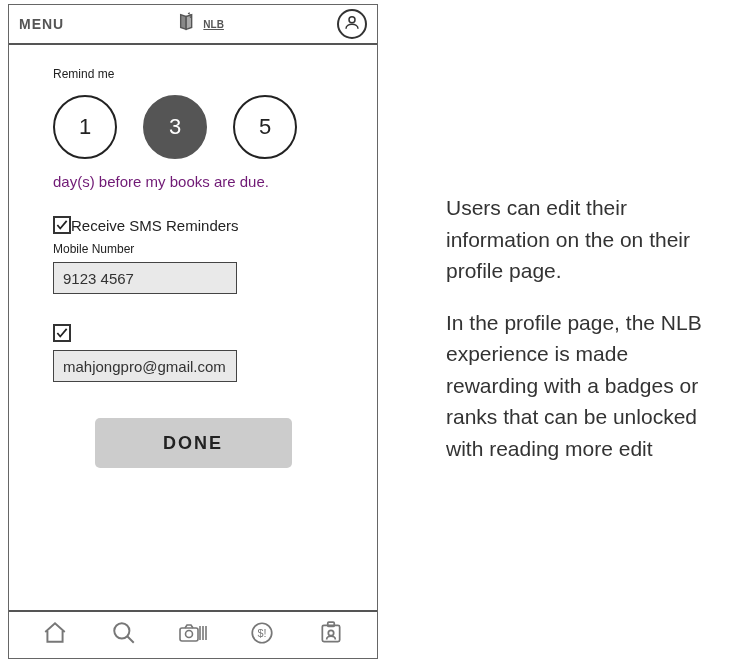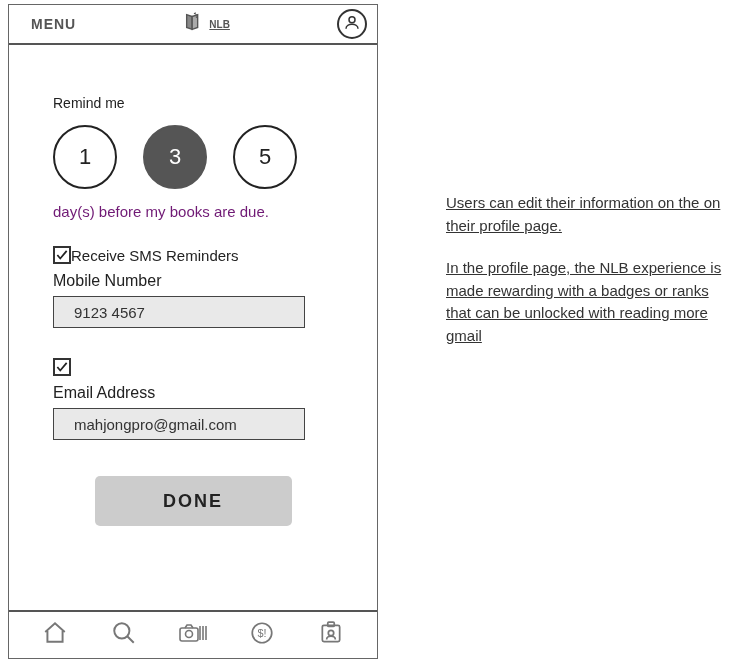--- a/index.html
+++ b/index.html
@@ -27,21 +27,20 @@
     display: flex;
     align-items: center;
     justify-content: space-between;
     padding: 0 10px;
   }
   .menu-label {
     font-weight: 600;
     letter-spacing: 1px;
     color: #555;
     font-size: 14px;
-    margin-left: 12px;
   }
   .logo-wrap {
     display: flex;
     align-items: center;
     gap: 4px;
     color: #555;
     text-decoration: underline;
   }
   .logo-text { font-size: 10px; font-weight: 600; color: #555; }
   .profile-circle {
@@ -50,21 +49,21 @@
     border-radius: 50%;
     display: flex;
     align-items: center;
     justify-content: center;
   }
   .content {
     flex: 1;
     padding: 22px 44px 14px 44px;
     overflow: hidden;
   }
-  .remind-label { font-size: 14px; color: #222; margin-bottom: 14px; margin-top: 28px; }
+  .remind-label { font-size: 12px; color: #222; margin-bottom: 14px; }
   .day-circles { display: flex; gap: 26px; margin-bottom: 14px; }
   .day-circle {
     width: 64px; height: 64px;
     border: 2.5px solid #222;
     border-radius: 50%;
     display: flex; align-items: center; justify-content: center;
     font-size: 22px; color: #222;
     cursor: pointer;
     background: #fff;
   }
@@ -79,27 +78,27 @@
     margin-bottom: 8px;
     font-size: 15px; color: #222;
   }
   .checkbox {
     width: 18px; height: 18px;
     border: 2px solid #333;
     display: flex; align-items: center; justify-content: center;
     cursor: pointer;
   }
   .checkbox svg { display: block; }
-  .field-label { font-size: 16px; color: #222; margin-bottom: 6px; }
+  .field-label { font-size: 12px; color: #222; margin-bottom: 6px; }
   .text-input {
-    width: 252px;
+    width: 184px;
     height: 32px;
     border: 1.5px solid #444;
     background: #e9e9e9;
-    padding: 0 20px;
+    padding: 0 9px;
     font-size: 15px;
     color: #333;
     font-family: inherit;
   }
   .section-gap { height: 30px; }
   .done-button {
     margin-top: 36px;
     width: 197px;
     height: 50px;
     background: #ccc;
@@ -126,24 +125,23 @@
     width: 30px; height: 30px;
     display: flex; align-items: center; justify-content: center;
     cursor: pointer;
     color: #666;
   }
   .side-text {
     position: absolute;
     left: 446px;
     top: 192px;
     width: 280px;
-    font-size: 15px;
+    font-size: 21px;
     line-height: 1.5;
     color: #333;
-    text-decoration: underline;
   }
   .side-text p { margin-bottom: 20px; }
 </style>
 </head>
 <body>
 
 <div class="phone-frame">
 
   <div class="topbar">
     <span class="menu-label">MENU</span>
@@ -191,21 +189,20 @@
 
     <div class="section-gap"></div>
 
     <div class="checkbox-row">
       <div class="checkbox">
         <svg width="14" height="14" viewBox="0 0 24 24" fill="none" stroke="#222" stroke-width="3">
           <polyline points="4 12 9 18 20 5"></polyline>
         </svg>
       </div>
     </div>
-    <div class="field-label">Email Address</div>
     <input class="text-input" type="text" value="mahjongpro@gmail.com" style="">
 
     <button class="done-button">DONE</button>
   </div>
 
   <div class="bottombar">
     <div class="nav-icon">
       <span>
         <svg width="26" height="26" viewBox="0 0 24 24" fill="none" stroke="#777" stroke-width="1.8">
           <path d="M3 11 L12 3 L21 11"></path>
@@ -250,14 +247,14 @@
           <path d="M8 18c0-2 2-3 4-3s4 1 4 3"></path>
         </svg>
       </span>
     </div>
   </div>
 
 </div>
 
 <div class="side-text">
   <p>Users can edit their information on the on their profile page.</p>
-  <p>In the profile page, the NLB experience is made rewarding with a badges or ranks that can be unlocked with reading more gmail</p>
+  <p>In the profile page, the NLB experience is made rewarding with a badges or ranks that can be unlocked with reading more edit</p>
 </div>
 
 </body></html>

